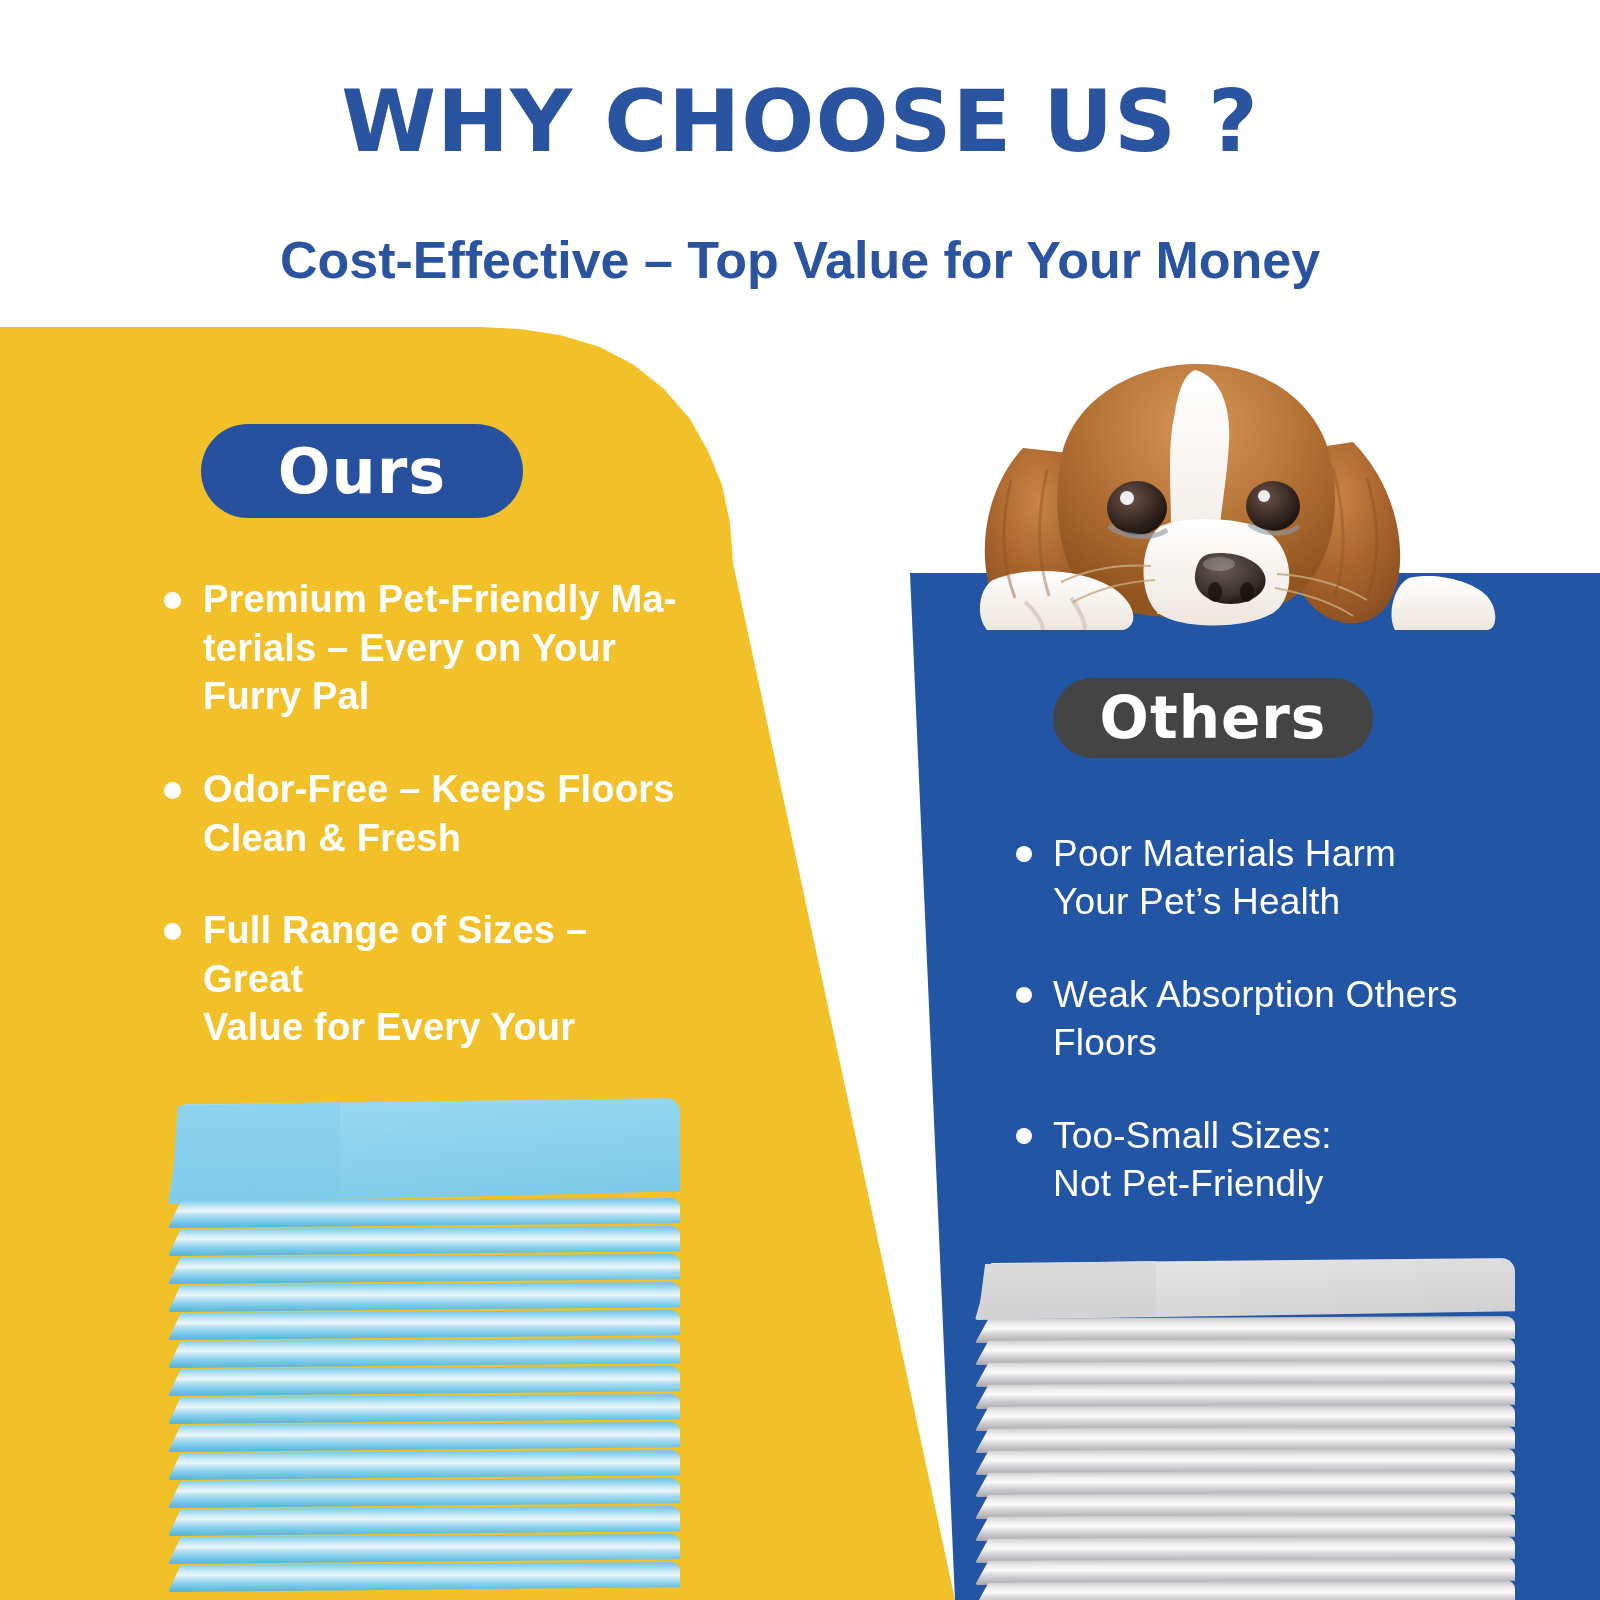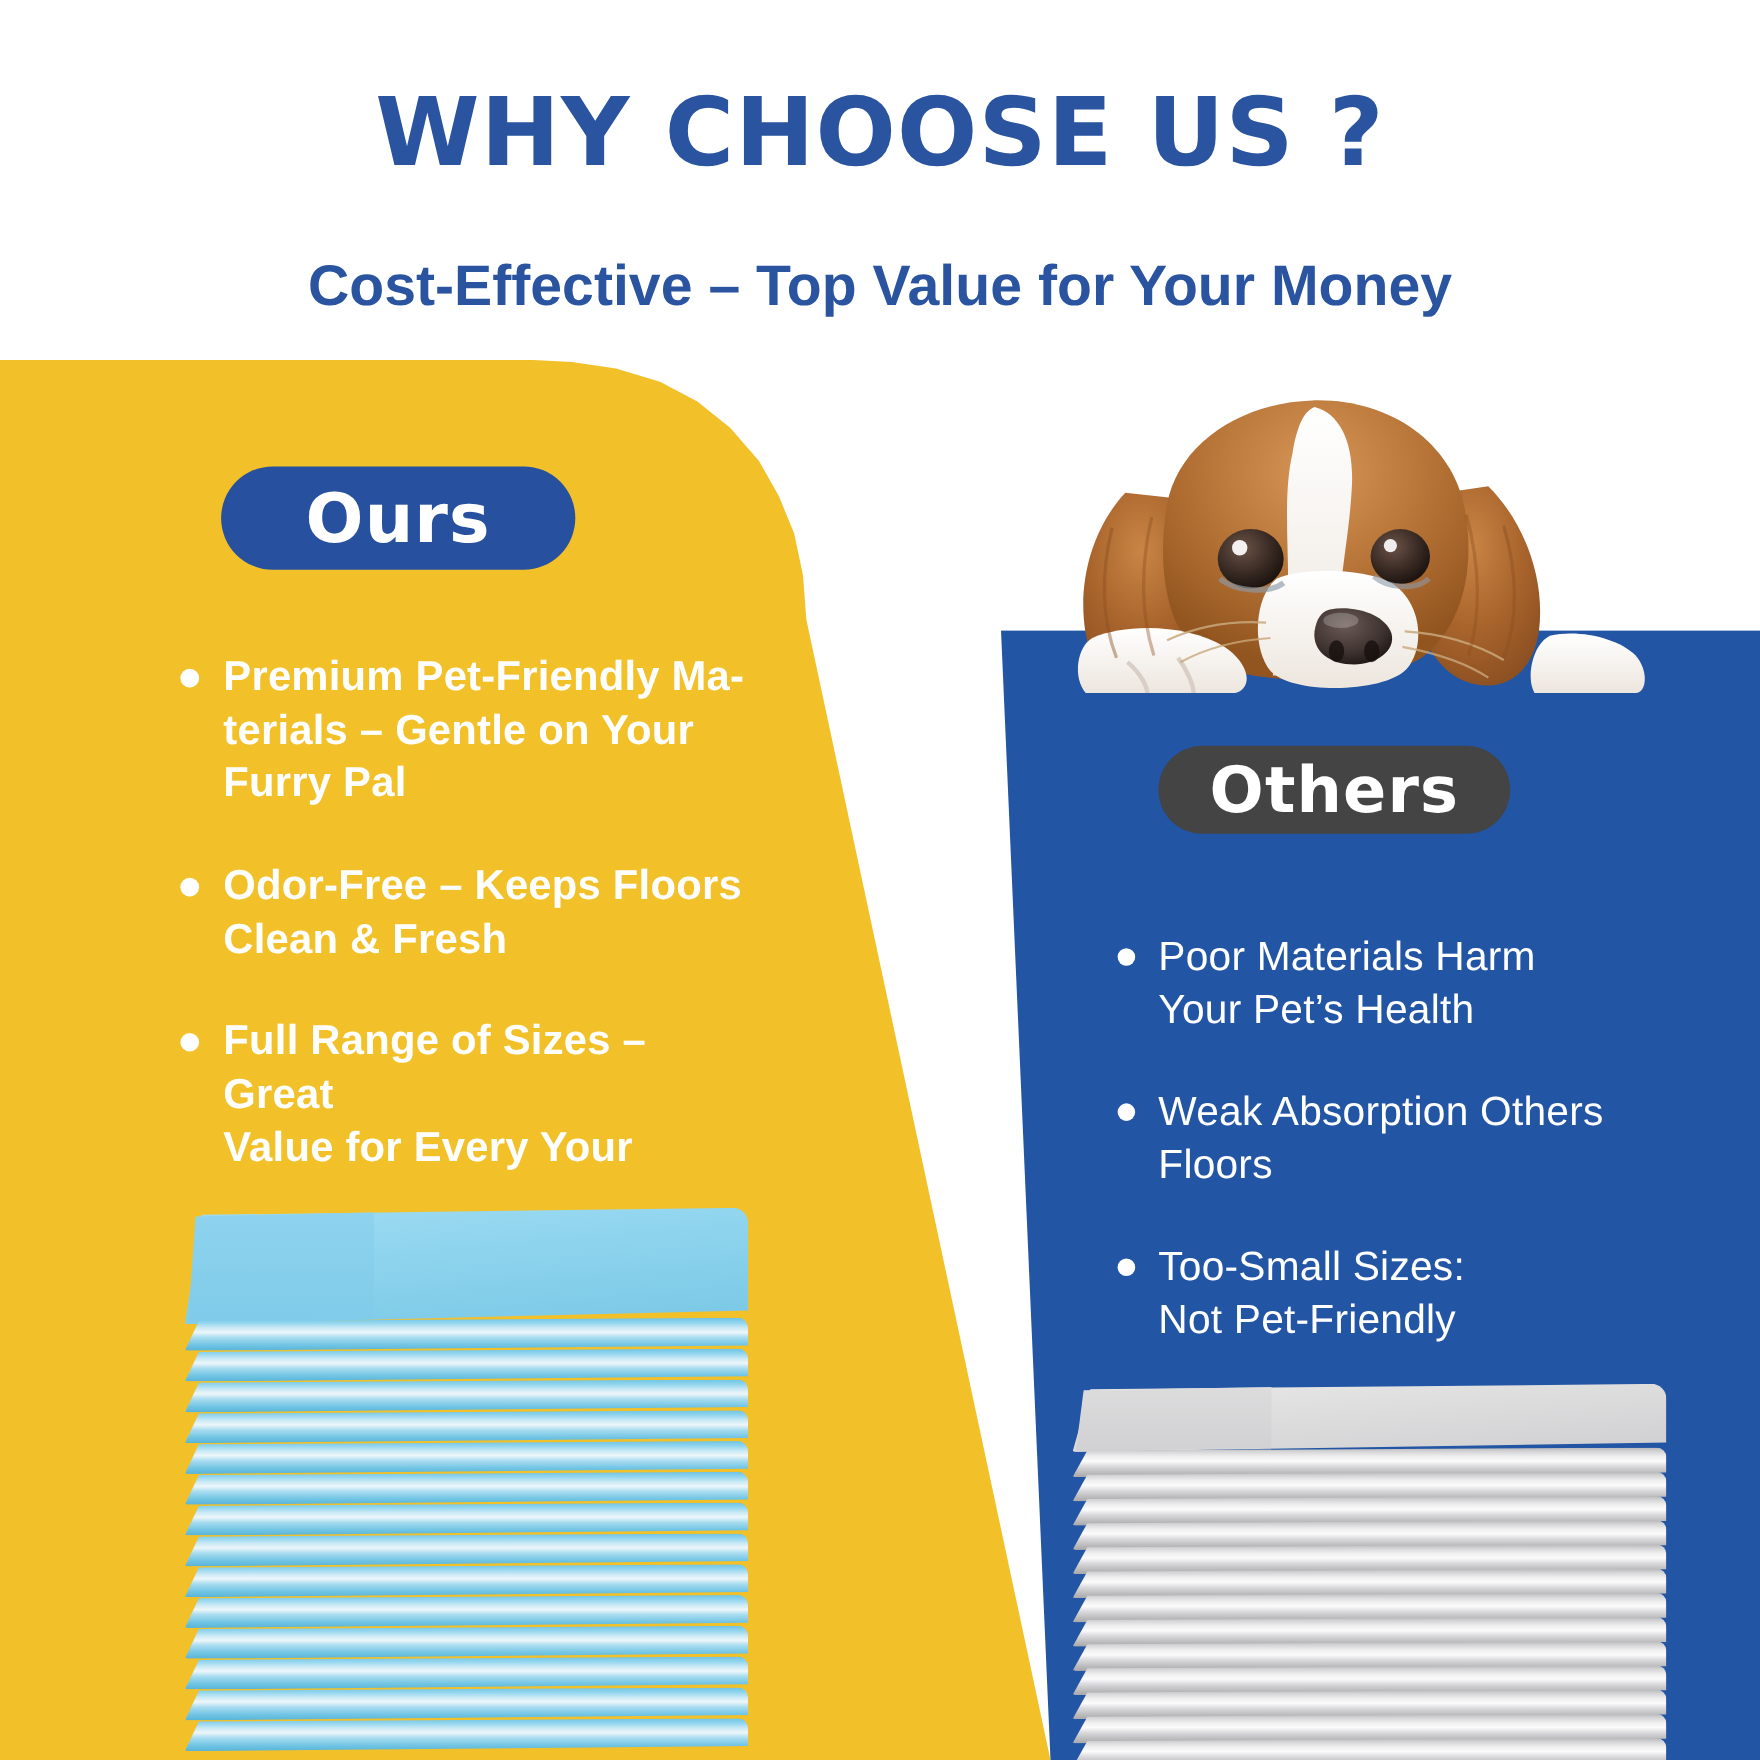--- a/index.html
+++ b/index.html
@@ -116,21 +116,20 @@
   }
   .list-ours {
     top: 575px; left: 155px; width: 540px;
   }
   .list-others {
     top: 830px; left: 1008px; width: 450px;
   }
   .bullet-item {
     position: relative;
     display: block;
-    margin-top: 16px;
   }
   .bullet-dot {
     position: absolute;
     border-radius: 50%;
     background: #ffffff;
   }
   .list-ours .bullet-item {
     padding-left: 48px;
     margin-bottom: 44px;
     color: #ffffff;
@@ -252,21 +251,21 @@
   </div>
 
   <div class="badge badge-others">
     <span>Others</span>
   </div>
 
   <ul class="bullet-list list-ours">
     <li class="bullet-item">
       <span class="bullet-dot"></span>
       <span class="bullet-line">Premium Pet-Friendly Ma-</span>
-      <span class="bullet-line">terials – Gentle on Your</span>
+      <span class="bullet-line">terials – Every on Your</span>
       <span class="bullet-line">Furry Pal</span>
     </li>
     <li class="bullet-item">
       <span class="bullet-dot"></span>
       <span class="bullet-line">Odor-Free – Keeps Floors</span>
       <span class="bullet-line">Clean &amp; Fresh</span>
     </li>
     <li class="bullet-item">
       <span class="bullet-dot"></span>
       <span class="bullet-line">Full Range of Sizes – Great</span>

